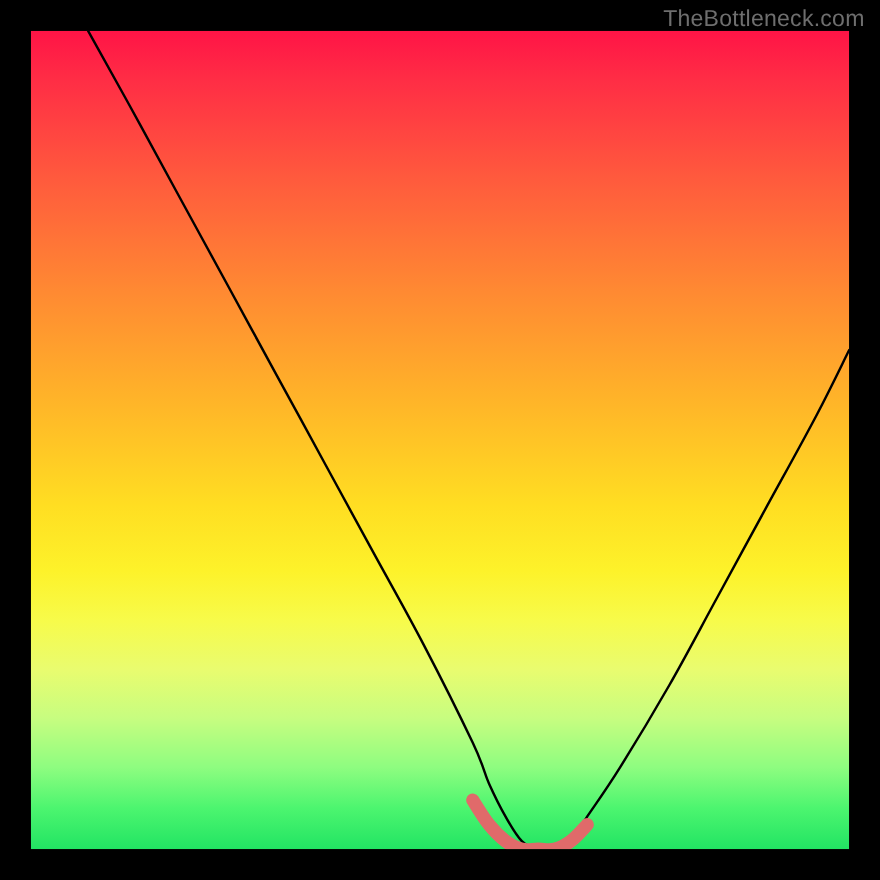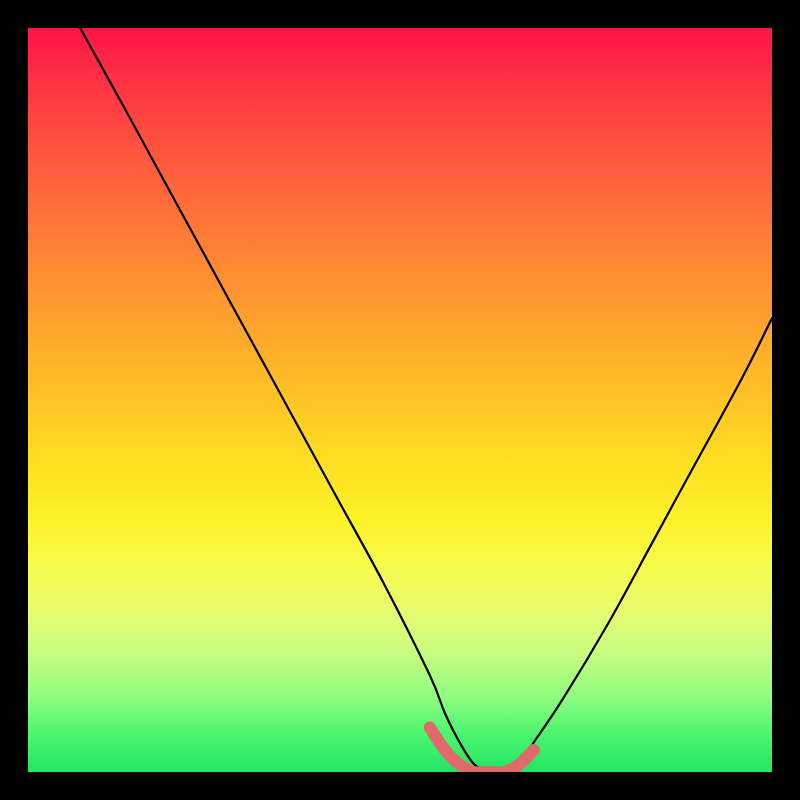--- a/index.html
+++ b/index.html
@@ -59,20 +59,21 @@
     font-weight: 500;
     letter-spacing: 0.2px;
     user-select: none;
   }
 </style>
 </head>
 <body>
 
 <div class="stage">
 
+  <div class="watermark">TheBottleneck.com</div>
 
   <div class="plot-area">
     <div class="gradient"></div>
 
     <svg class="curve" viewBox="0 0 744 744" preserveAspectRatio="none">
       <path d="M52.1,0.0 C58.8,12.1 74.5,40.2 89.3,67.0 C104.0,93.7 117.8,119.3 133.9,148.8 C150.0,178.3 162.5,201.2 178.6,230.6 C194.6,260.1 207.1,283.0 223.2,312.5 C239.3,341.9 251.8,364.9 267.8,394.3 C283.9,423.8 296.4,446.7 312.5,476.2 C328.6,505.6 341.0,527.2 357.1,558.0 C373.2,588.8 391.0,624.5 401.8,647.3 C412.5,670.0 411.3,672.4 416.6,684.5 C422.0,696.5 426.2,704.9 431.5,714.2 C436.9,723.6 441.0,731.2 446.4,736.6 C451.8,741.9 455.9,742.7 461.3,744.0 C466.6,745.3 470.8,745.3 476.2,744.0 C481.5,742.7 485.7,741.9 491.0,736.6 C496.4,731.2 497.9,726.3 505.9,714.2 C514.0,702.2 522.3,691.0 535.7,669.6 C549.1,648.2 564.2,623.3 580.3,595.2 C596.4,567.1 608.9,542.8 625.0,513.4 C641.0,483.9 653.5,461.0 669.6,431.5 C685.7,402.1 700.8,375.1 714.2,349.7 C727.6,324.2 738.6,300.9 744.0,290.2" fill="none" stroke="#000" stroke-width="2.2" stroke-linecap="round" stroke-linejoin="round"></path>
       <path d="M401.8,699.4 C404.4,703.4 411.3,715.0 416.6,721.7 C422.0,728.4 426.2,732.5 431.5,736.6 C436.9,740.6 441.0,742.7 446.4,744.0 C451.8,745.3 455.9,744.0 461.3,744.0 C466.6,744.0 470.8,745.3 476.2,744.0 C481.5,742.7 485.7,740.6 491.0,736.6 C496.4,732.5 503.2,724.4 505.9,721.7" fill="none" stroke="#e06a6a" stroke-width="12" stroke-linecap="round" stroke-linejoin="round"></path>
     </svg>
   </div>
 

